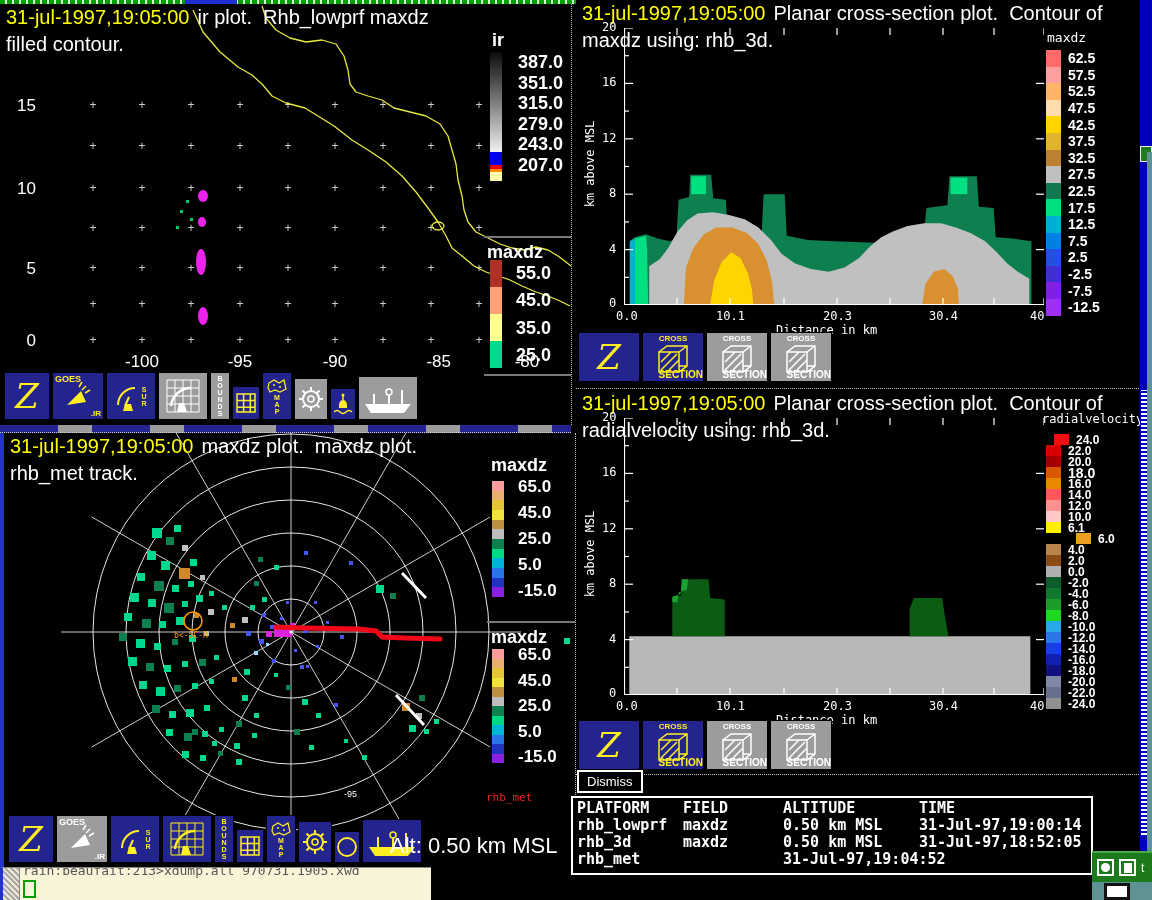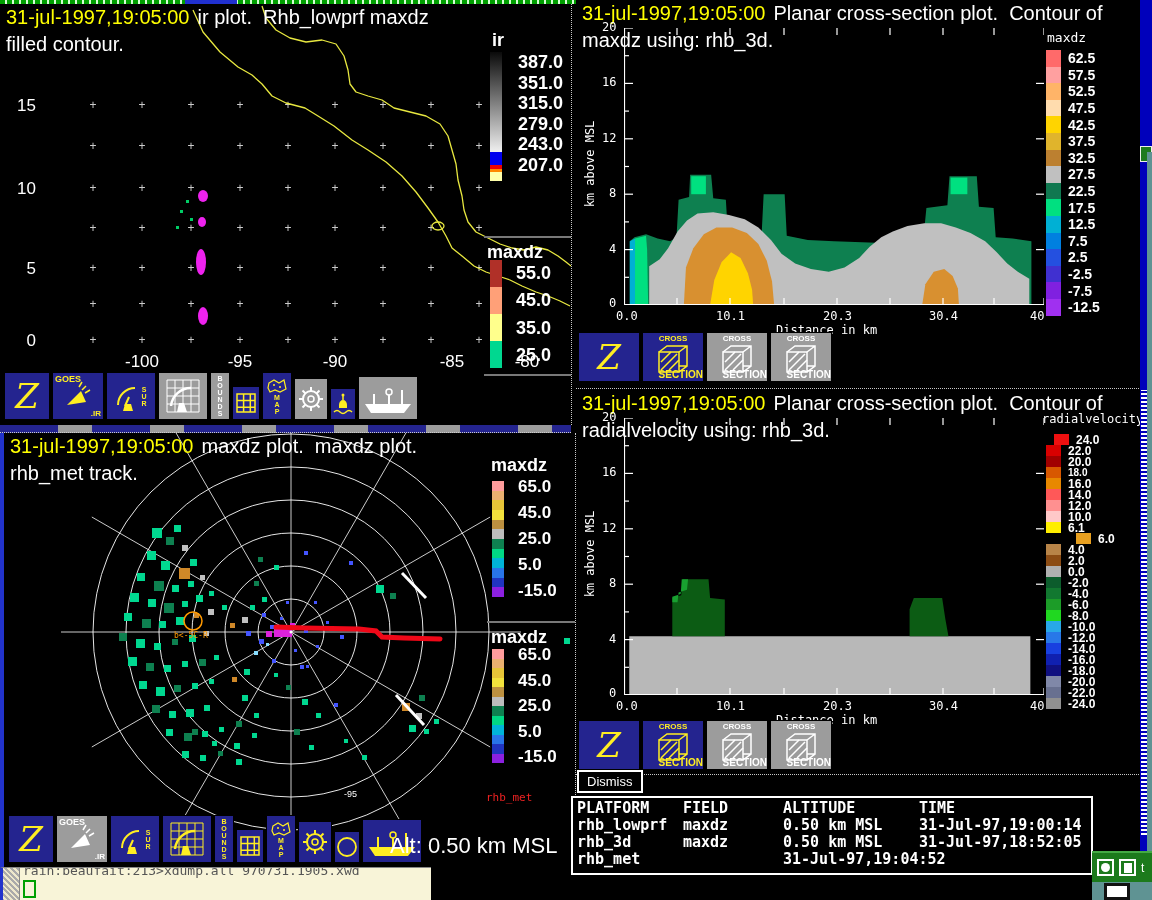--- a/index.html
+++ b/index.html
@@ -156,21 +156,21 @@
     <div id="map-lat-ticks">
         <span class="maptick" style="left: 8px; top: 92px; width: 28px; text-align: right;">15</span>
         <span class="maptick" style="left: 8px; top: 175px; width: 28px; text-align: right;">10</span>
         <span class="maptick" style="left: 8px; top: 255px; width: 28px; text-align: right;">5</span>
         <span class="maptick" style="left: 8px; top: 327px; width: 28px; text-align: right;">0</span>
       </div>
     <div id="map-lon-ticks">
         <span class="maptick" style="left: 122px; top: 348px; width: 40px; text-align: center;">-100</span>
         <span class="maptick" style="left: 220px; top: 348px; width: 40px; text-align: center;">-95</span>
         <span class="maptick" style="left: 315px; top: 348px; width: 40px; text-align: center;">-90</span>
-        <span class="maptick" style="left: 411px; top: 348px; width: 40px; text-align: center; margin-left: 21px;">-85</span>
+        <span class="maptick" style="left: 411px; top: 348px; width: 40px; text-align: right;">-85</span>
         <span class="maptick" style="left: 507px; top: 348px; width: 40px; text-align: center;">-80</span>
       </div>
 
     <div class="cblabel" style="left:492px;top:26px;font-size:18px;">ir</div>
     <div class="abs" id="ir-strip" style="left:490px;top:48px;width:12px;">
       <div style="height:100px;background:linear-gradient(#0a0a0a,#f0f0f0);"></div>
       <div style="height:13px;background:#0000ee;"></div>
       <div style="height:4px;background:#ee0000;"></div>
       <div style="height:3px;background:#ff8800;"></div>
       <div style="height:9px;background:#ffffaa;"></div>
@@ -855,21 +855,21 @@
         <div class="cbrow" style="height: 11px;">
           <span class="sw" style="background:#d80000"></span>
           <span class="cbv" style="font-size:12px">22.0</span>
         </div>
         <div class="cbrow" style="height: 11px;">
           <span class="sw" style="background:#a00000"></span>
           <span class="cbv" style="font-size:12px">20.0</span>
         </div>
         <div class="cbrow" style="height: 11px;">
           <span class="sw" style="background:#d85800"></span>
-          <span class="cbv" style="font-size:10px">18.0</span>
+          <span class="cbv" style="font-size:14px">18.0</span>
         </div>
         <div class="cbrow" style="height: 11px;">
           <span class="sw" style="background:#e88800"></span>
           <span class="cbv" style="font-size:12px">16.0</span>
         </div>
         <div class="cbrow" style="height: 11px;">
           <span class="sw" style="background:#ff5858"></span>
           <span class="cbv" style="font-size:12px">14.0</span>
         </div>
         <div class="cbrow" style="height: 11px;">

